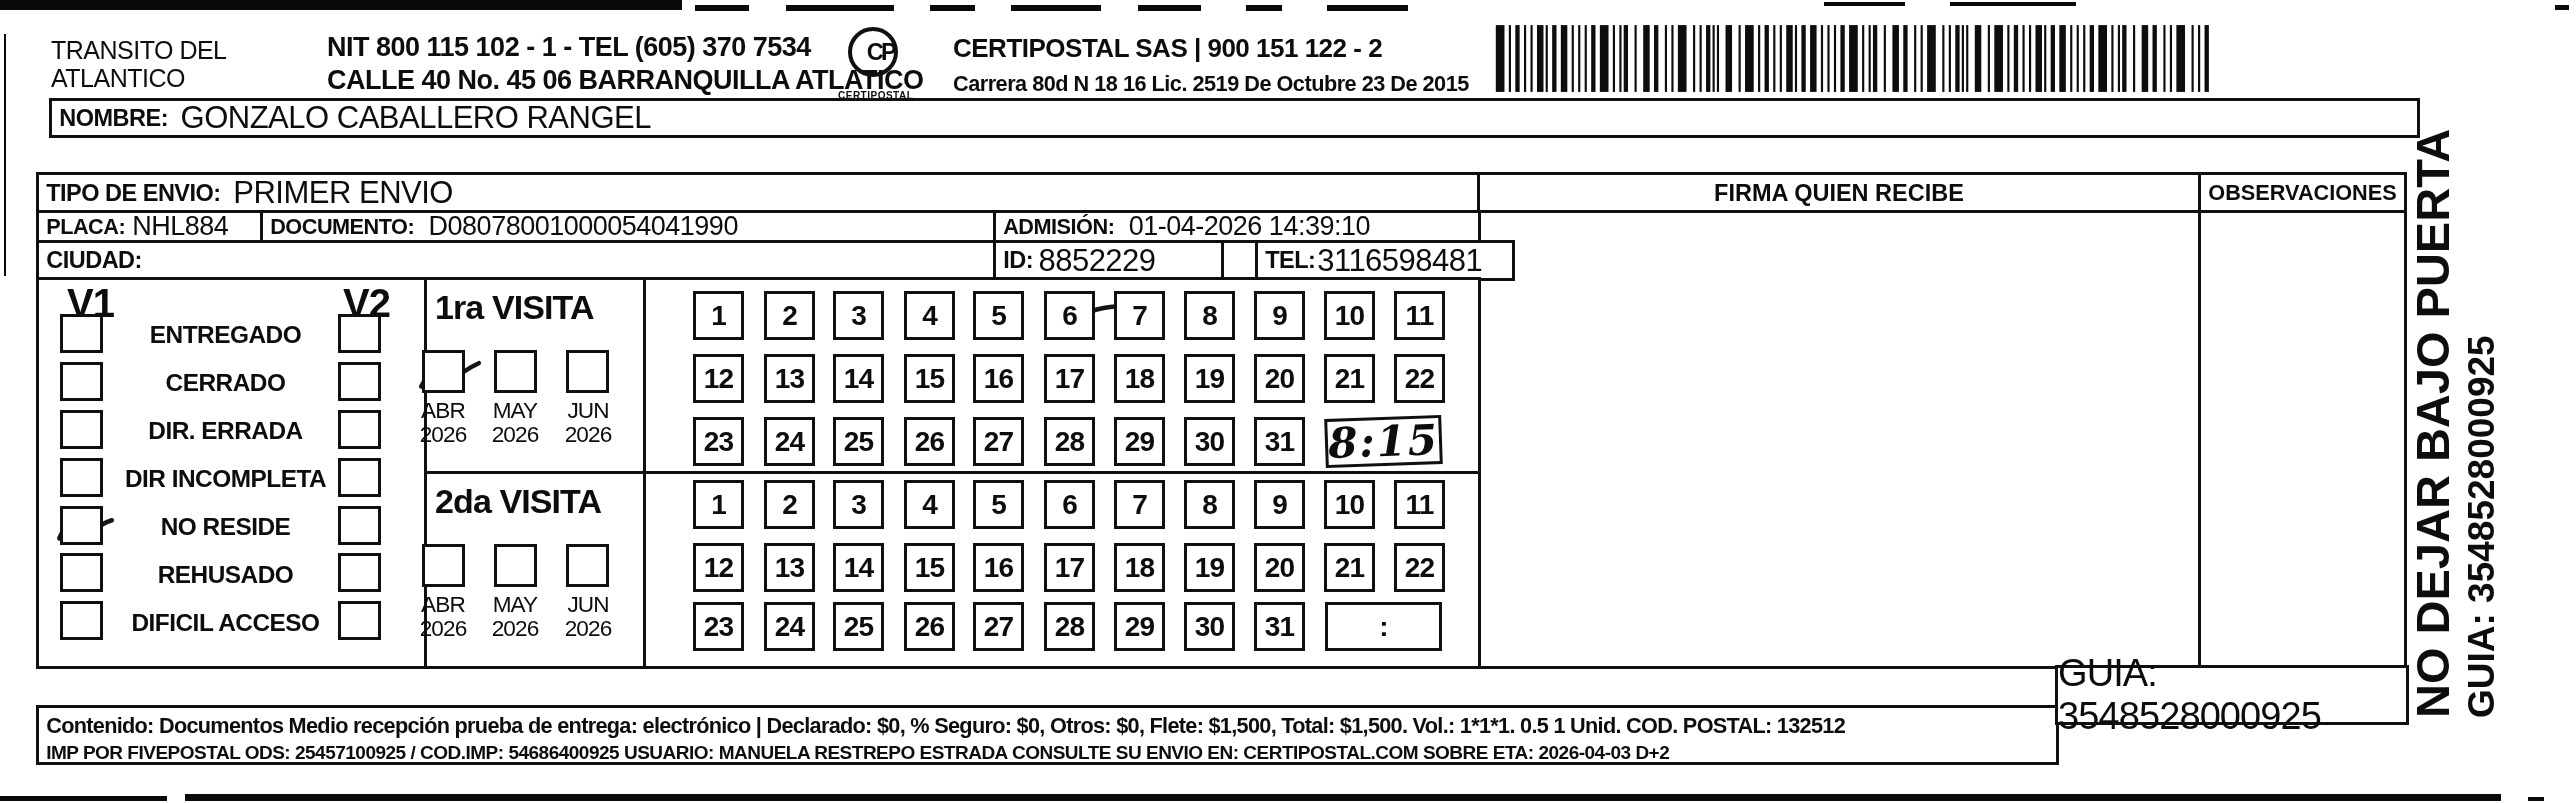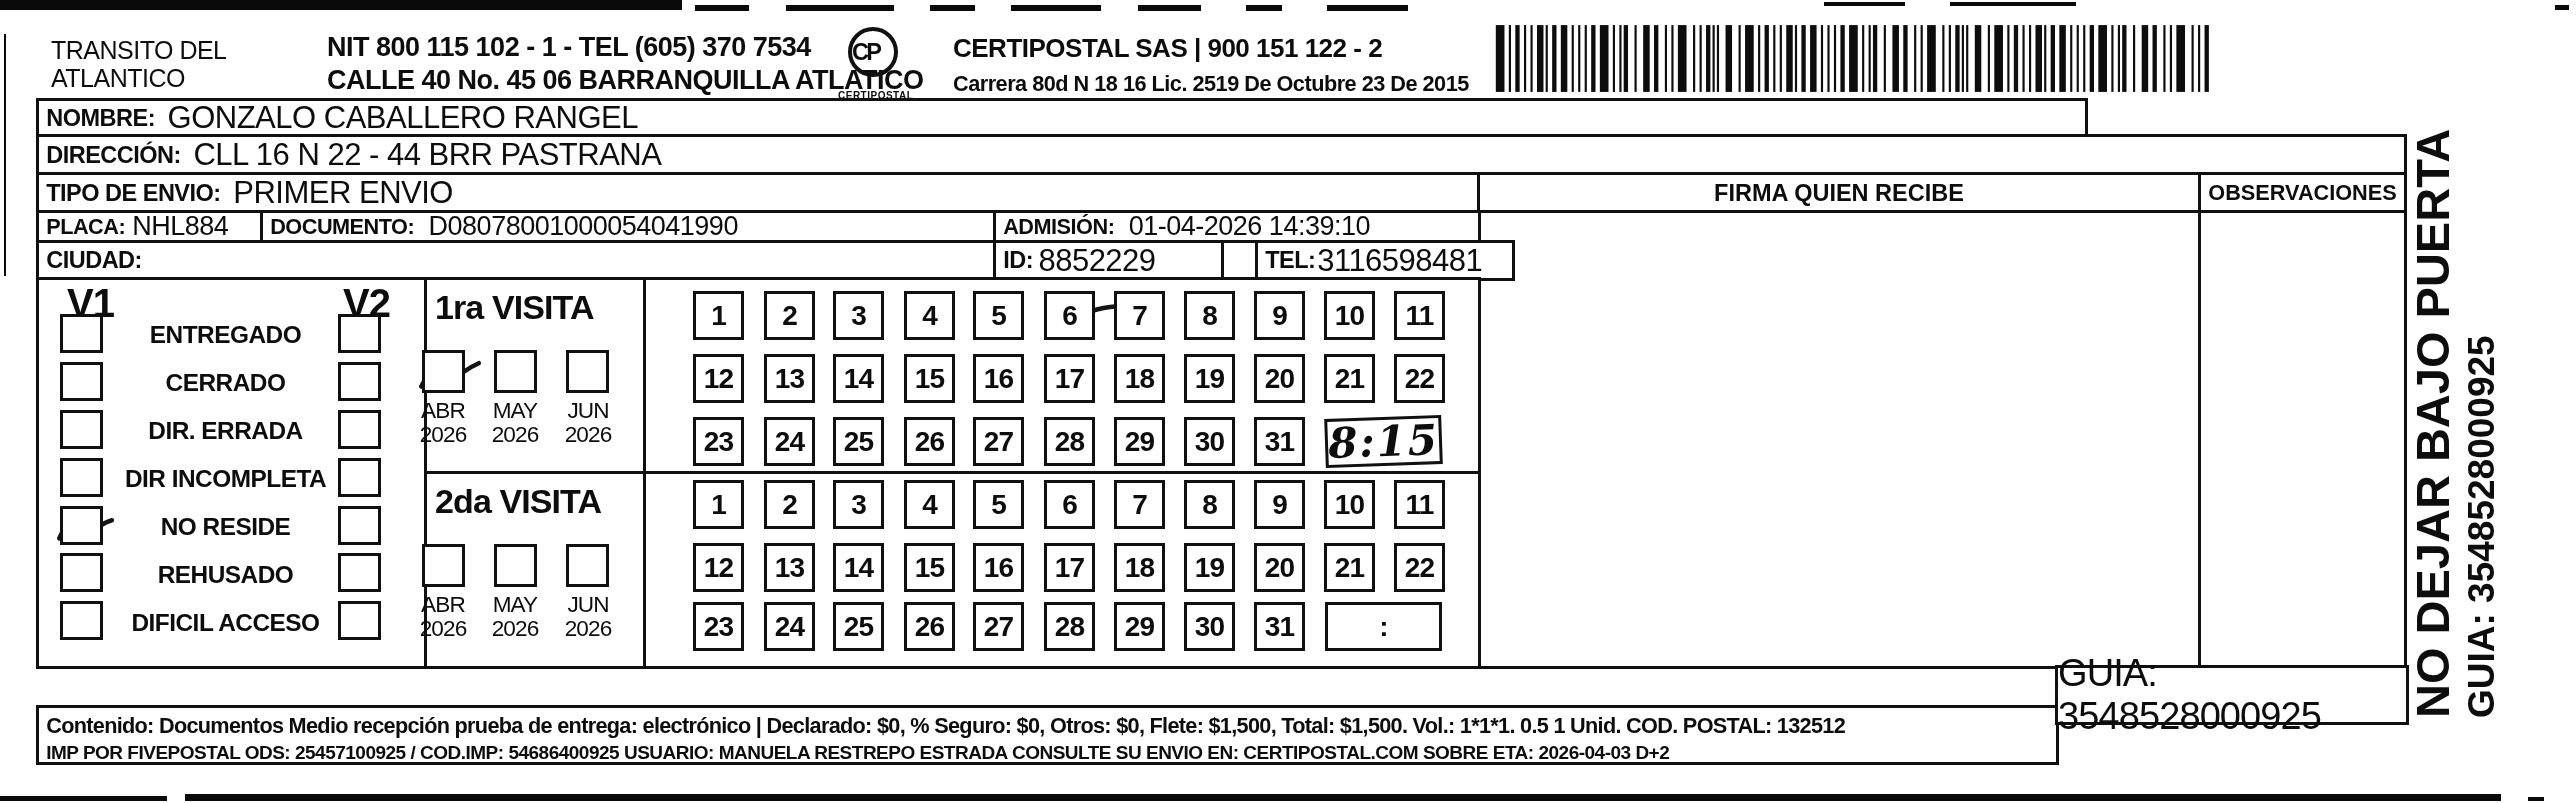--- a/index.html
+++ b/index.html
@@ -49,21 +49,21 @@
     <div>TRANSITO DEL</div>
     <div>ATLANTICO</div>
   </div>
 
   <div class="abs" style="left:327px;top:31px;font-size:27px;font-weight:bold;line-height:33px;letter-spacing:-0.5px;">
     <div>NIT 800 115 102 - 1 - TEL (605) 370 7534</div>
     <div>CALLE 40 No. 45 06 BARRANQUILLA ATLATICO</div>
   </div>
 
   <div class="abs" style="left:838px;top:27px;width:70px;text-align:center;">
-    <div style="margin:0 auto;width:42px;height:42px;border:4.5px solid #101010;border-radius:50%;display:flex;align-items:center;justify-content:flex-start;">
+    <div style="margin:0 auto;width:42px;height:42px;border:4.5px solid #101010;border-radius:50%;display:flex;align-items:center;justify-content:flex-end;">
       <span style="font-weight:bold;font-size:23.5px;letter-spacing:-2.7px;">CP</span>
     </div>
     <div style="margin-top:13px;font-weight:bold;font-size:10px;letter-spacing:0.5px;">CERTIPOSTAL</div>
     <div style="margin:1.8px auto 0;width:56px;height:3.6px;background:#555;opacity:0.55;"></div>
   </div>
 
   <div class="abs" style="left:953px;top:32.5px;letter-spacing:-0.5px;">
     <div style="font-size:26px;font-weight:bold;">CERTIPOSTAL SAS | 900 151 122 - 2</div>
     <div style="font-size:21.7px;font-weight:bold;margin-top:7.2px;">Carrera 80d N 18 16  Lic. 2519 De Octubre 23 De 2015</div>
   </div>
@@ -150,30 +150,24 @@
       <rect x="717.2" y="0" width="7.2" height="74" fill="#0d0d0d"></rect>
       <rect x="729.2" y="0" width="4.8" height="74" fill="#0d0d0d"></rect>
       <rect x="741.2" y="0" width="2.4" height="74" fill="#0d0d0d"></rect>
       <rect x="748.4" y="0" width="2.4" height="74" fill="#0d0d0d"></rect>
       <rect x="755.6" y="0" width="9.6" height="74" fill="#0d0d0d"></rect>
       <rect x="772.4" y="0" width="2.4" height="74" fill="#0d0d0d"></rect>
       <rect x="779.6" y="0" width="2.4" height="74" fill="#0d0d0d"></rect>
       <rect x="786.8" y="0" width="4.8" height="74" fill="#0d0d0d"></rect>
     </svg>
 
-  <div class="cell" style="left:36px;top:98px;width:2052px;height:40px;">
+  <div class="cell" style="left:49px;top:98px;width:2371px;height:40px;">
     <div class="rowline">
       <span class="lbl">NOMBRE:</span>
       <span class="val">GONZALO CABALLERO RANGEL</span>
-    </div>
-  </div>
-  <div class="cell" style="left:36px;top:134px;width:2371px;height:42px;">
-    <div class="rowline">
-      <span class="lbl">DIRECCIÓN:</span>
-      <span class="val">CLL 16 N 22 - 44 BRR PASTRANA</span>
     </div>
   </div>
   <div class="cell" style="left:36px;top:172px;width:1445px;height:42px;">
     <div class="rowline">
       <span class="lbl">TIPO DE ENVIO:</span>
       <span class="val">PRIMER ENVIO</span>
     </div>
   </div>
 
   <div class="cell" style="left:1477px;top:172px;width:724px;height:42px;display:flex;align-items:center;">

